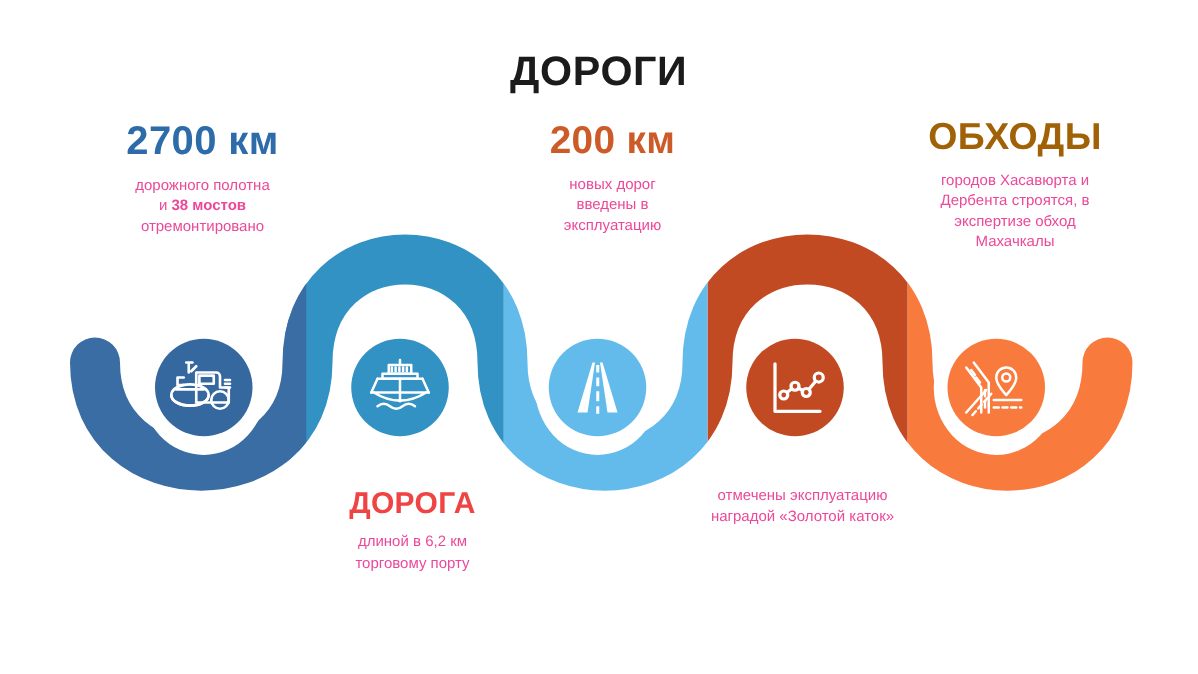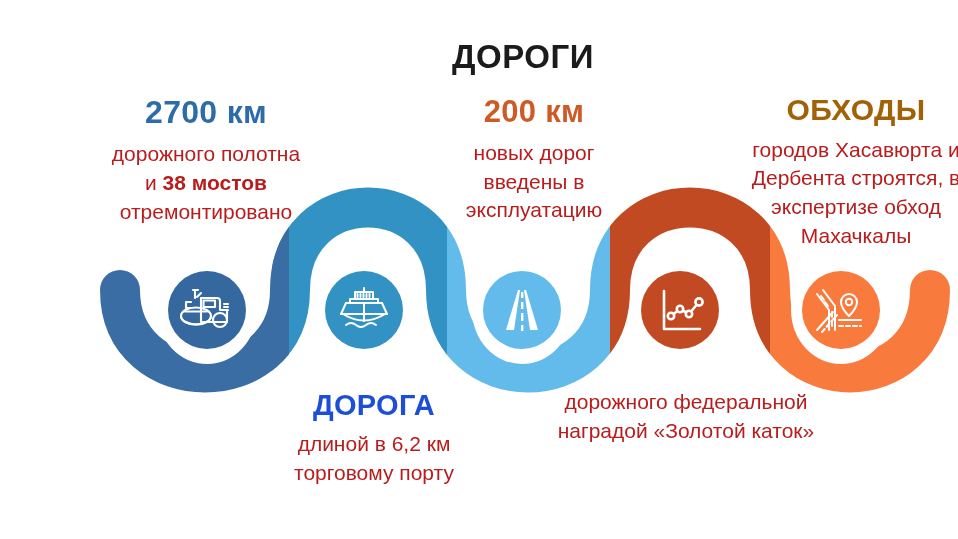--- a/index.html
+++ b/index.html
@@ -12,21 +12,20 @@
     width: 958px;
     height: 539px;
     overflow: hidden;
     position: relative;
   }
   #stage {
     position: relative;
     width: 764px;
     height: 539px;
     background: #ffffff;
-    margin-left: 44px;
   }
 
   
   .page-title {
     position: absolute;
     top: 38px;
     left: 0;
     width: 958px;
     text-align: center;
     font-size: 33px;
@@ -51,23 +50,23 @@
     text-align: center;
   }
   .stat-heading {
     font-weight: bold;
     line-height: 1.05;
     margin-bottom: 10px;
     letter-spacing: 0.3px;
     white-space: nowrap;
   }
   .stat-body {
-    font-size: 21px;
+    font-size: 12px;
     line-height: 1.38;
-    color: #b91c1c;
+    color: #ec4899;
   }
   .stat-body b { font-weight: bold; }
 
   
   #stat-repaired {
     left: 26px;
     top: 96px;
     width: 272px;
   }
   #stat-repaired .stat-heading {
@@ -94,22 +93,22 @@
     font-size: 30px;
     color: #a16207;
   }
 
   #stat-port-road {
     left: 205px;
     top: 390px;
     width: 250px;
   }
   #stat-port-road .stat-heading {
-    font-size: 29px;
-    color: #1d4ed8;
+    font-size: 24px;
+    color: #ef4444;
   }
 
   #stat-awards {
     left: 492px;
     top: 388px;
     width: 300px;
   }
   #stat-awards .stat-heading {
     font-size: 29px;
     color: #cd5b28;
@@ -335,19 +334,19 @@
   <div class="stat" id="stat-port-road">
     <div class="stat-heading">ДОРОГА</div>
     <div class="stat-body">
       <div>длиной в 6,2 км</div>
       <div>торговому порту</div>
     </div>
   </div>
 
   <div class="stat" id="stat-awards">
     <div class="stat-body">
-      <div>дорожного федеральной</div>
+      <div>отмечены эксплуатацию</div>
       <div>наградой «Золотой каток»</div>
     </div>
   </div>
 
 
 </div>
 
 </body></html>

